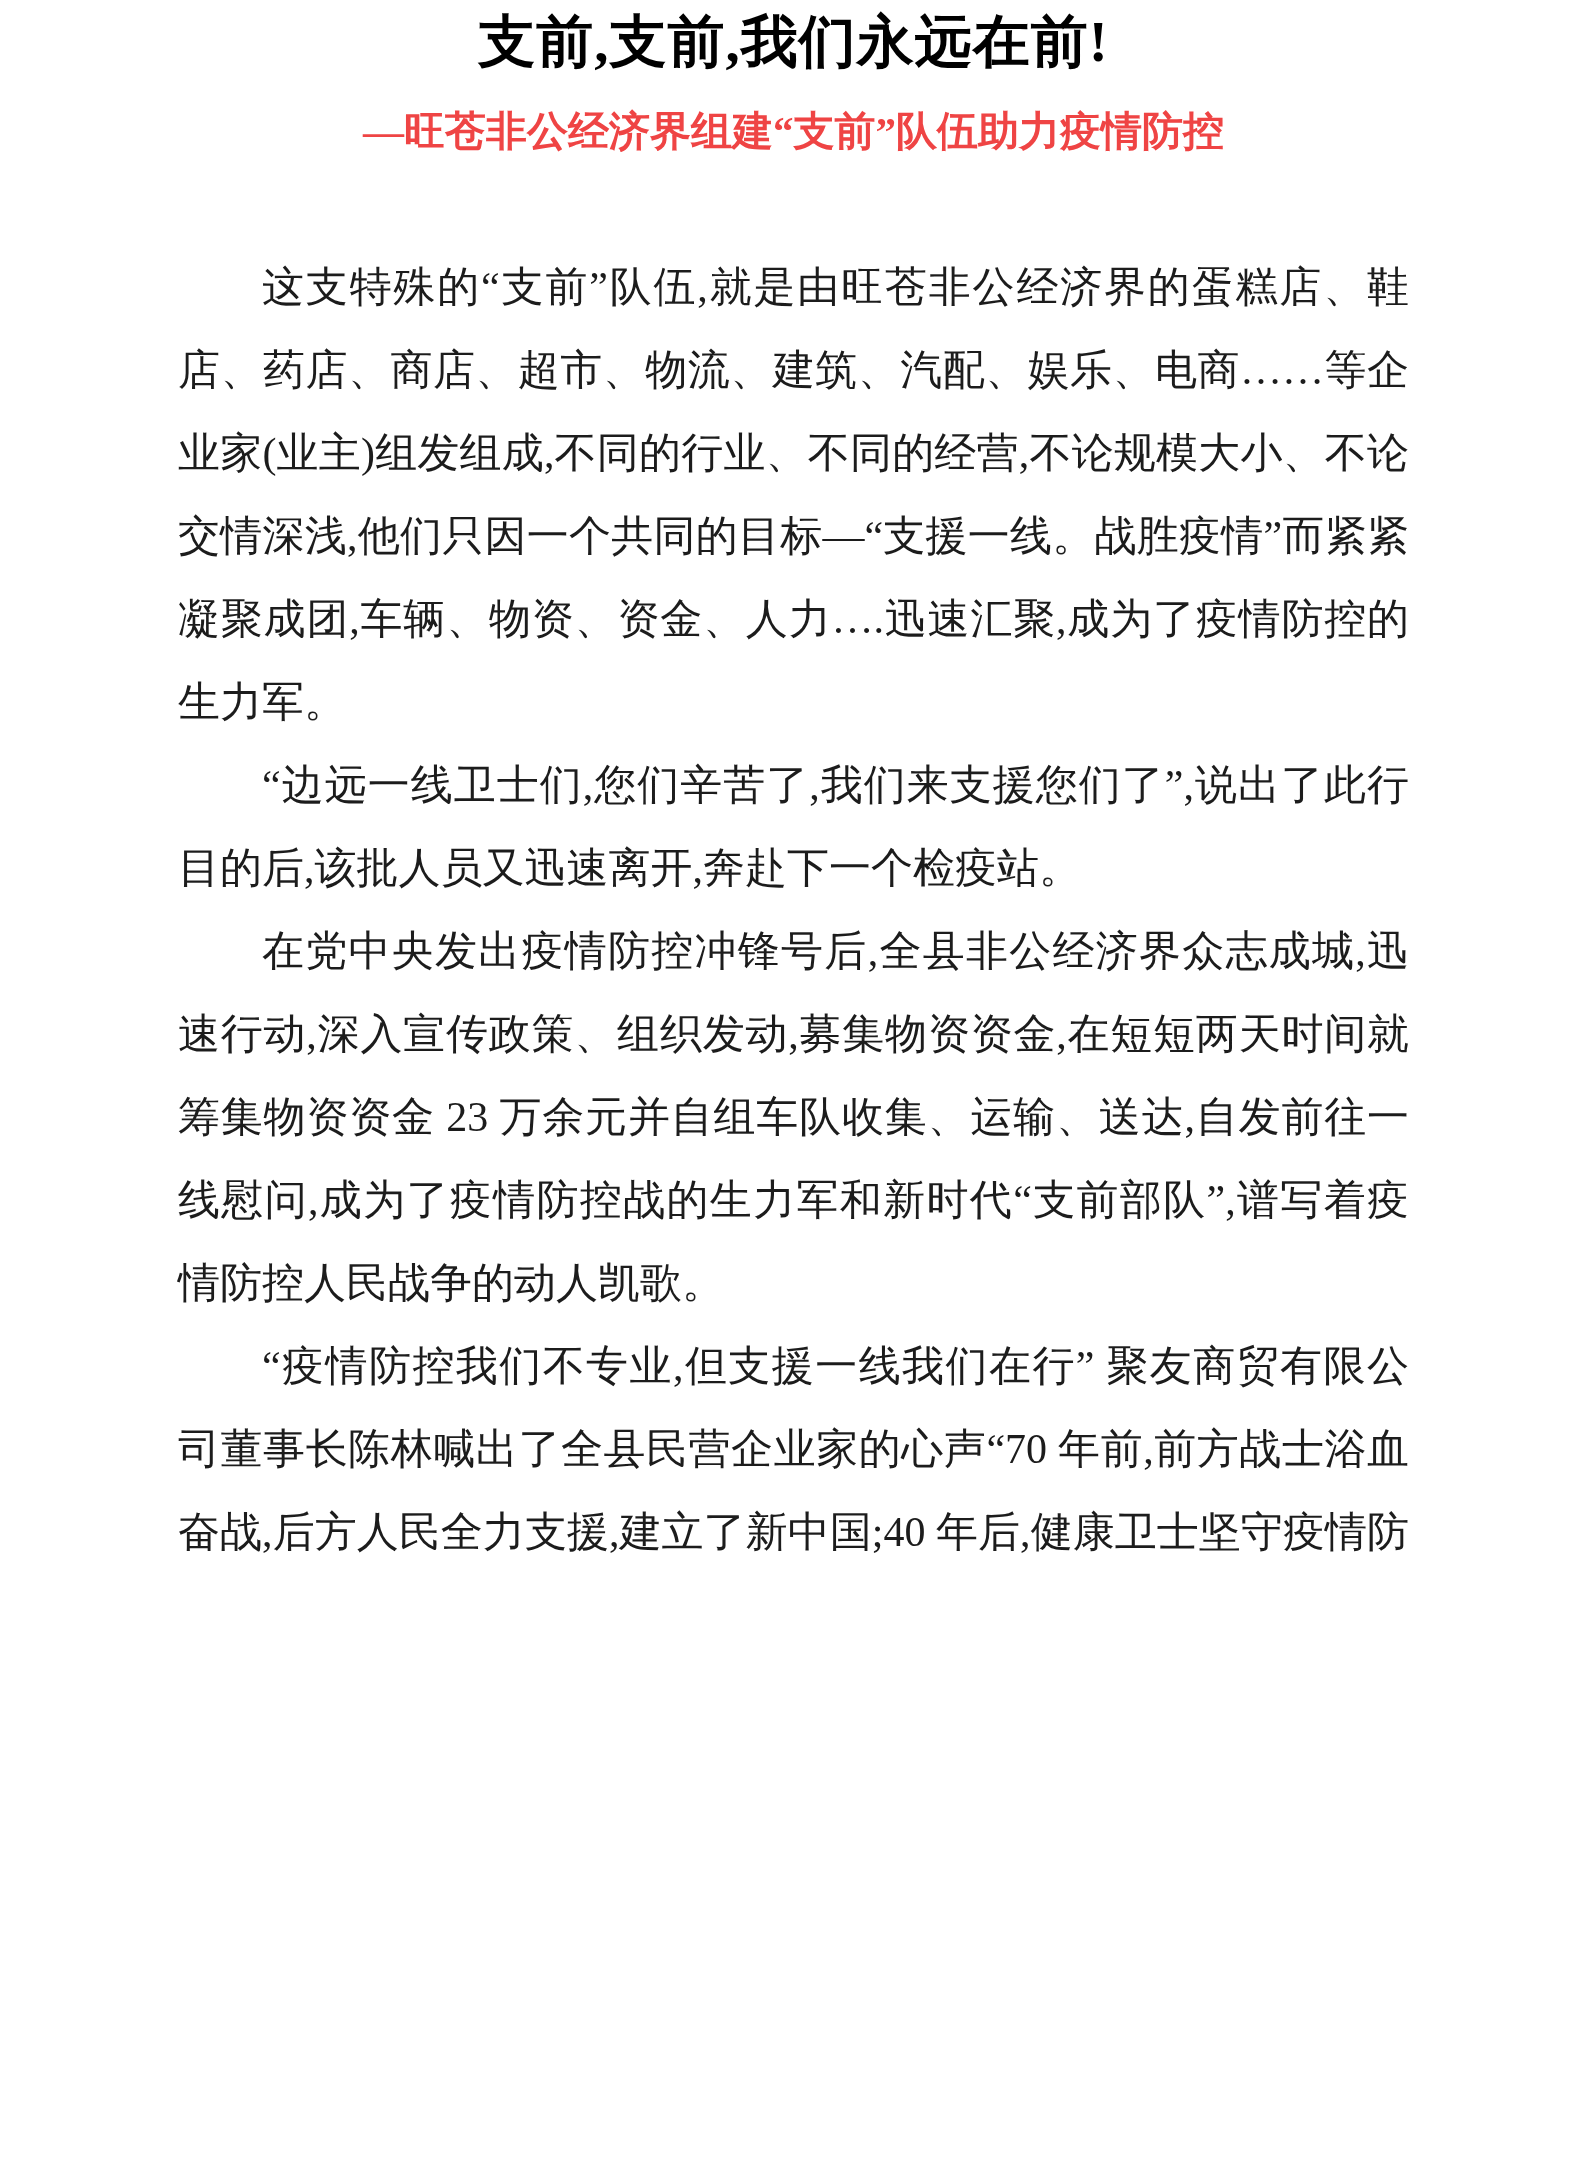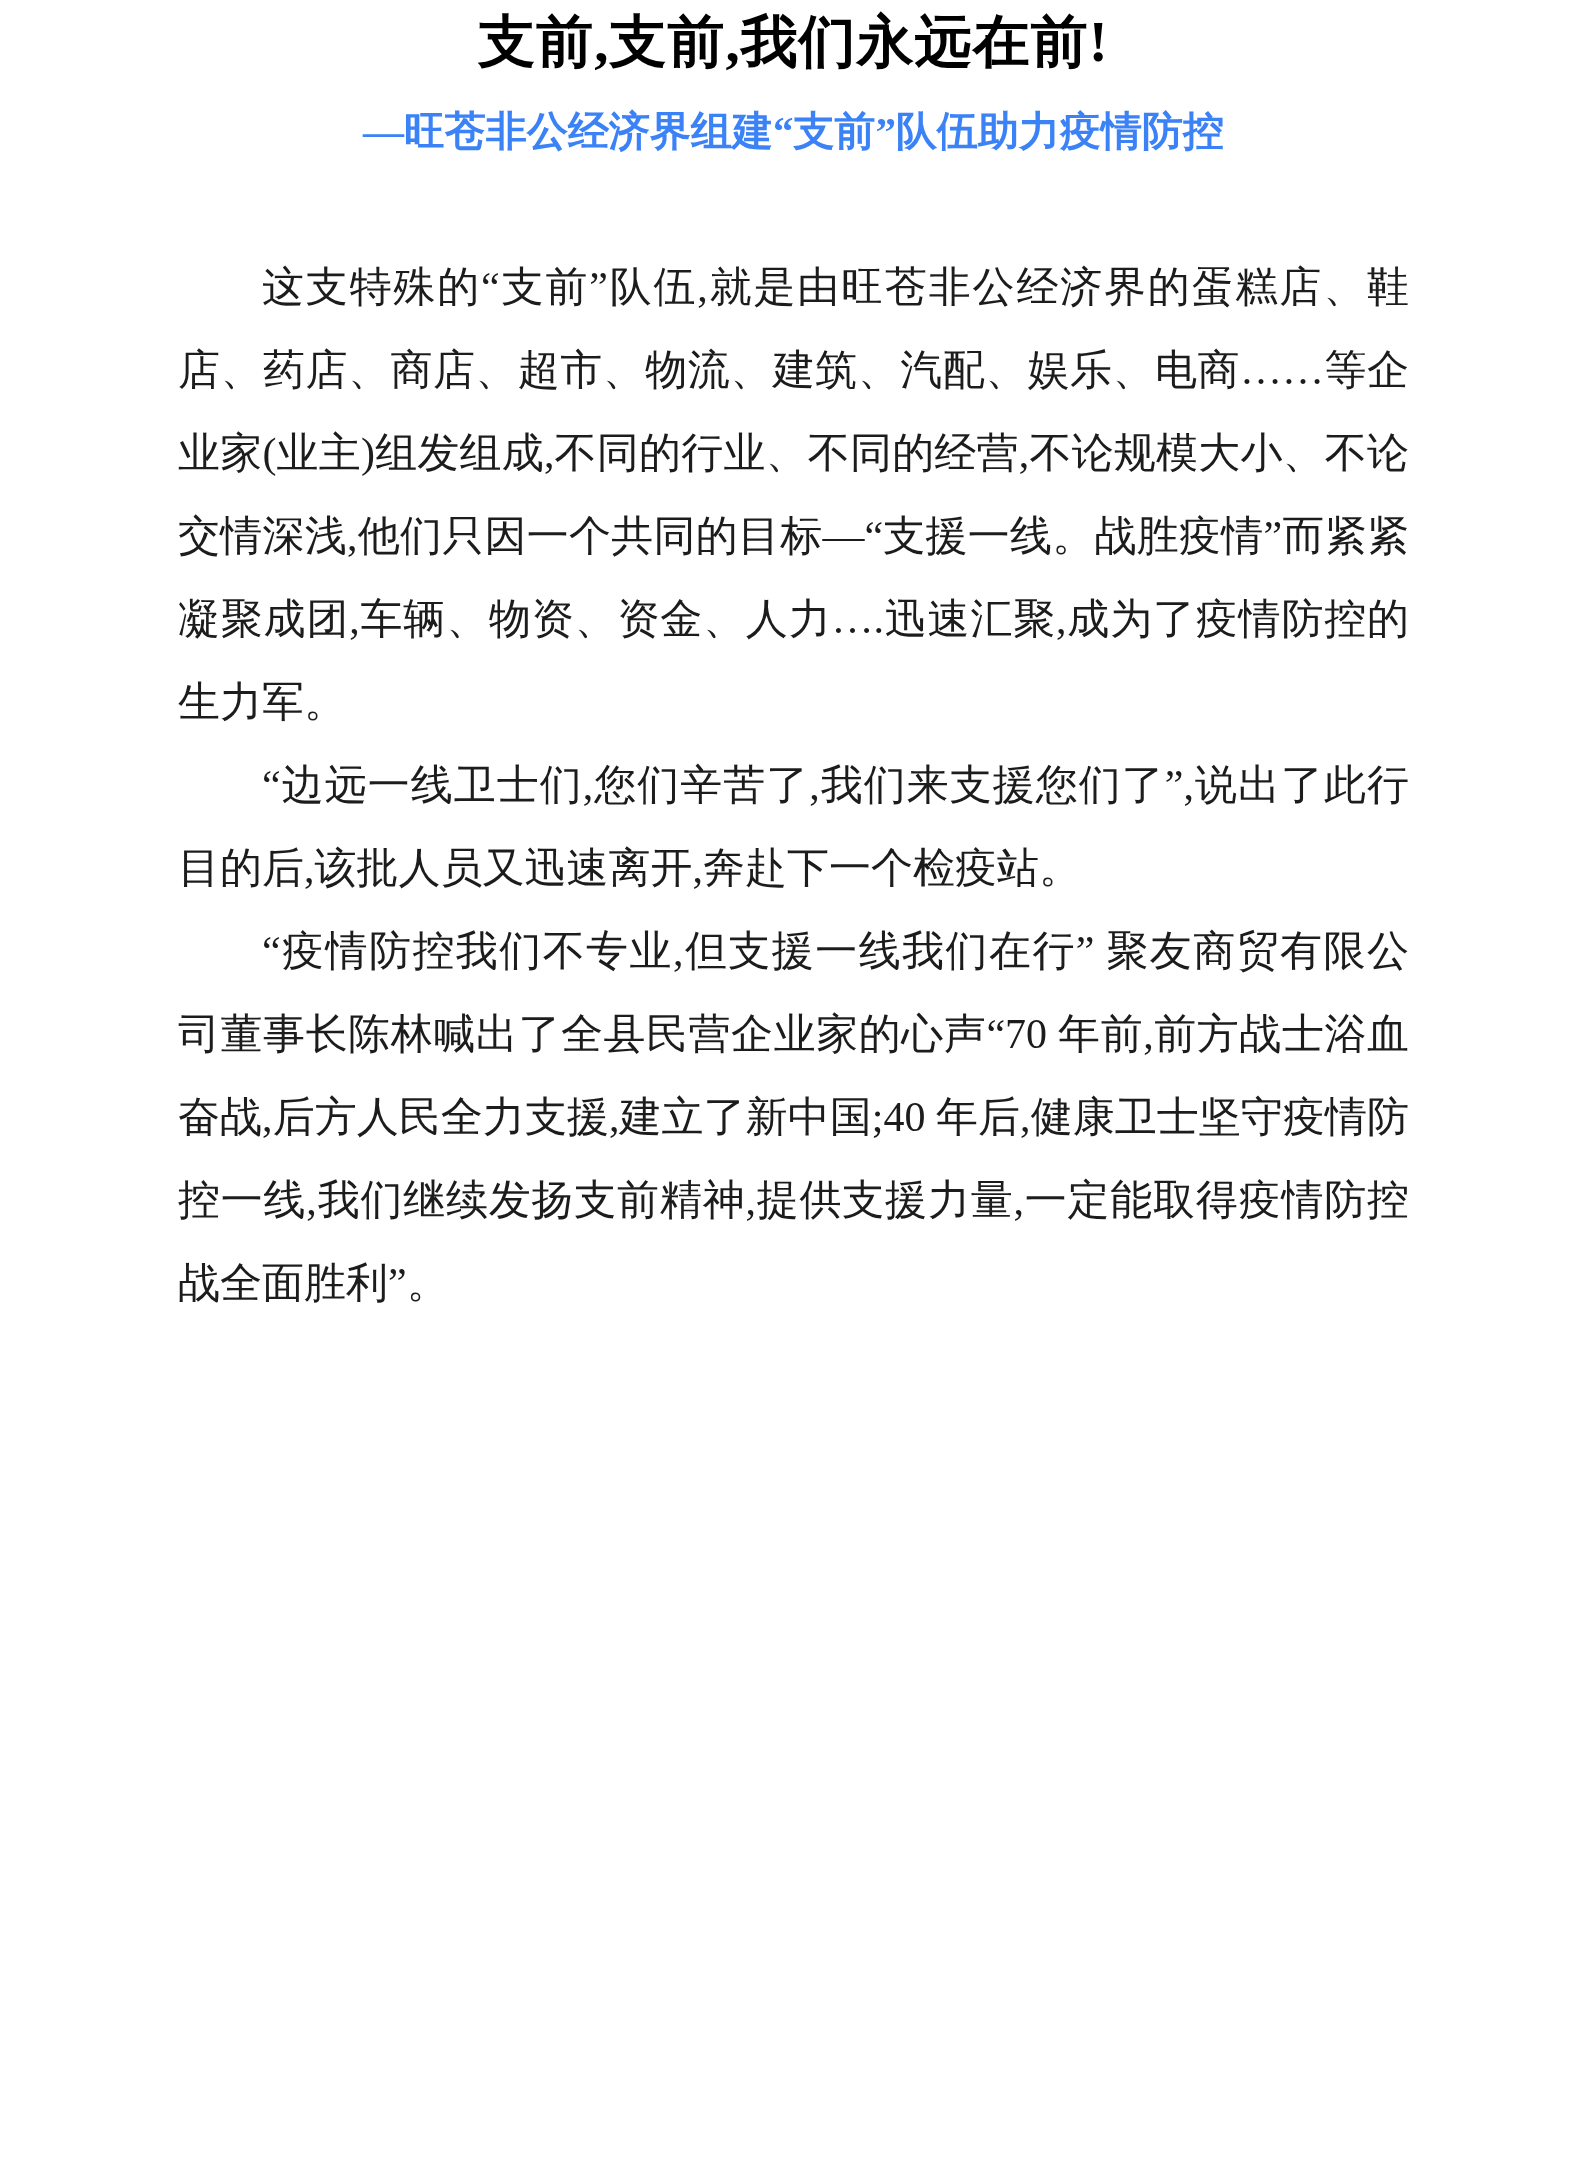--- a/index.html
+++ b/index.html
@@ -26,21 +26,21 @@
     letter-spacing: 1px;
     color: #000000;
   }
   .doc-subtitle {
     margin: 0;
     margin-top: 26px;
     text-align: center;
     font-size: 41px;
     font-weight: bold;
     line-height: 54px;
-    color: #3b82f6;
+    color: #ef4444;
   }
   .doc-body {
     margin: 88px 178px 0 178px;
     font-size: 42px;
     line-height: 83px;
     text-align: justify;
     color: #1c1c1c;
   }
   .doc-body p {
     margin: 0;
@@ -50,15 +50,16 @@
 </style>
 </head>
 <body>
 
 <div class="page">
   <h1 class="doc-title">支前,支前,我们永远在前!</h1>
   <h2 class="doc-subtitle">—旺苍非公经济界组建“支前”队伍助力疫情防控</h2>
   <div class="doc-body">
       <p>这支特殊的“支前”队伍,就是由旺苍非公经济界的蛋糕店、鞋店、药店、商店、超市、物流、建筑、汽配、娱乐、电商……等企业家(业主)组发组成,不同的行业、不同的经营,不论规模大小、不论交情深浅,他们只因一个共同的目标—“支援一线。战胜疫情”而紧紧凝聚成团,车辆、物资、资金、人力….迅速汇聚,成为了疫情防控的生力军。</p>
       <p>“边远一线卫士们,您们辛苦了,我们来支援您们了”,说出了此行目的后,该批人员又迅速离开,奔赴下一个检疫站。</p>
+      <p>在党中央发出疫情防控冲锋号后,全县非公经济界众志成城,迅速行动,深入宣传政策、组织发动,募集物资资金,在短短两天时间就筹集物资资金 23 万余元并自组车队收集、运输、送达,自发前往一线慰问,成为了疫情防控战的生力军和新时代“支前部队”,谱写着疫情防控人民战争的动人凯歌。</p>
       <p>“疫情防控我们不专业,但支援一线我们在行” 聚友商贸有限公司董事长陈林喊出了全县民营企业家的心声“70 年前,前方战士浴血奋战,后方人民全力支援,建立了新中国;40 年后,健康卫士坚守疫情防控一线,我们继续发扬支前精神,提供支援力量,一定能取得疫情防控战全面胜利”。</p>
     </div>
 </div>
 
 </body></html>

